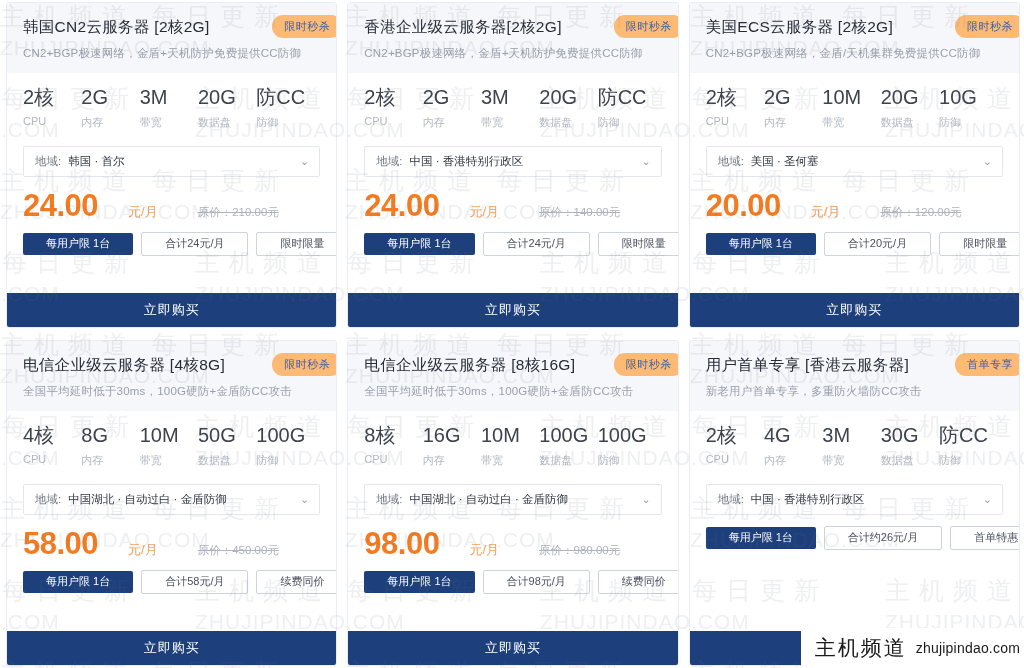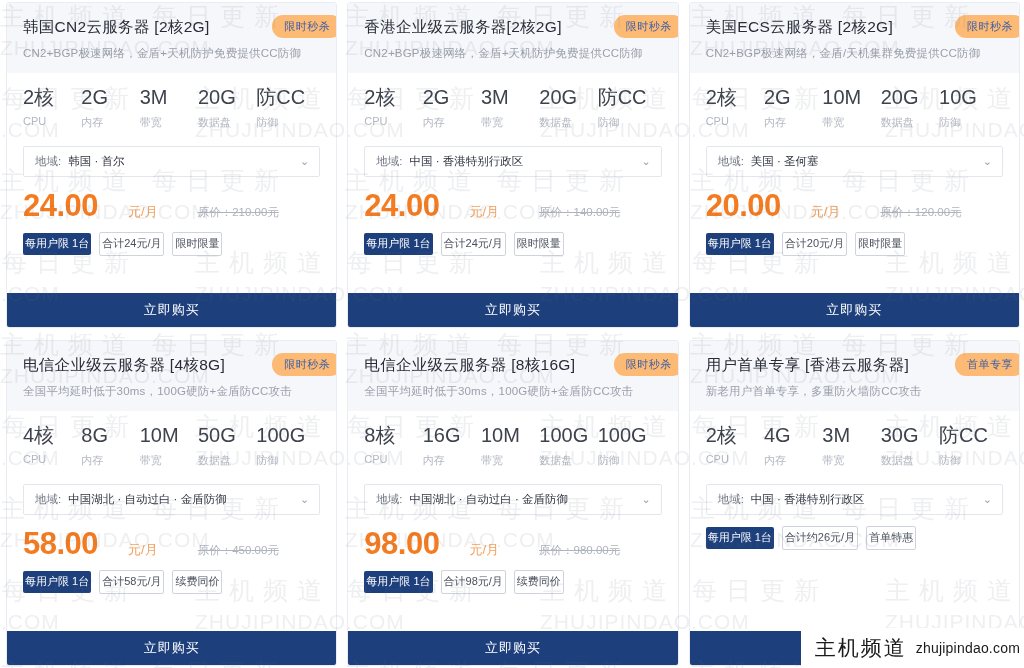--- a/index.html
+++ b/index.html
@@ -153,21 +153,21 @@
   }
 
   .tags {
     margin-top: 11px;
     display: flex;
     gap: 8px;
     align-items: center;
   }
   .tag {
     font-size: 11px;
-    padding: 4px 2px;
+    padding: 4px 23px;
     border-radius: 2px;
     white-space: nowrap;
     line-height: 1.2;
   }
   .tag-primary { background: #1d3f7c; color: #ffffff; }
   .tag-outline { border: 1px solid #ced3dc; color: #4b515e; background: #fff; }
 
   .buy {
     margin-top: 13px;
     height: 34px;

